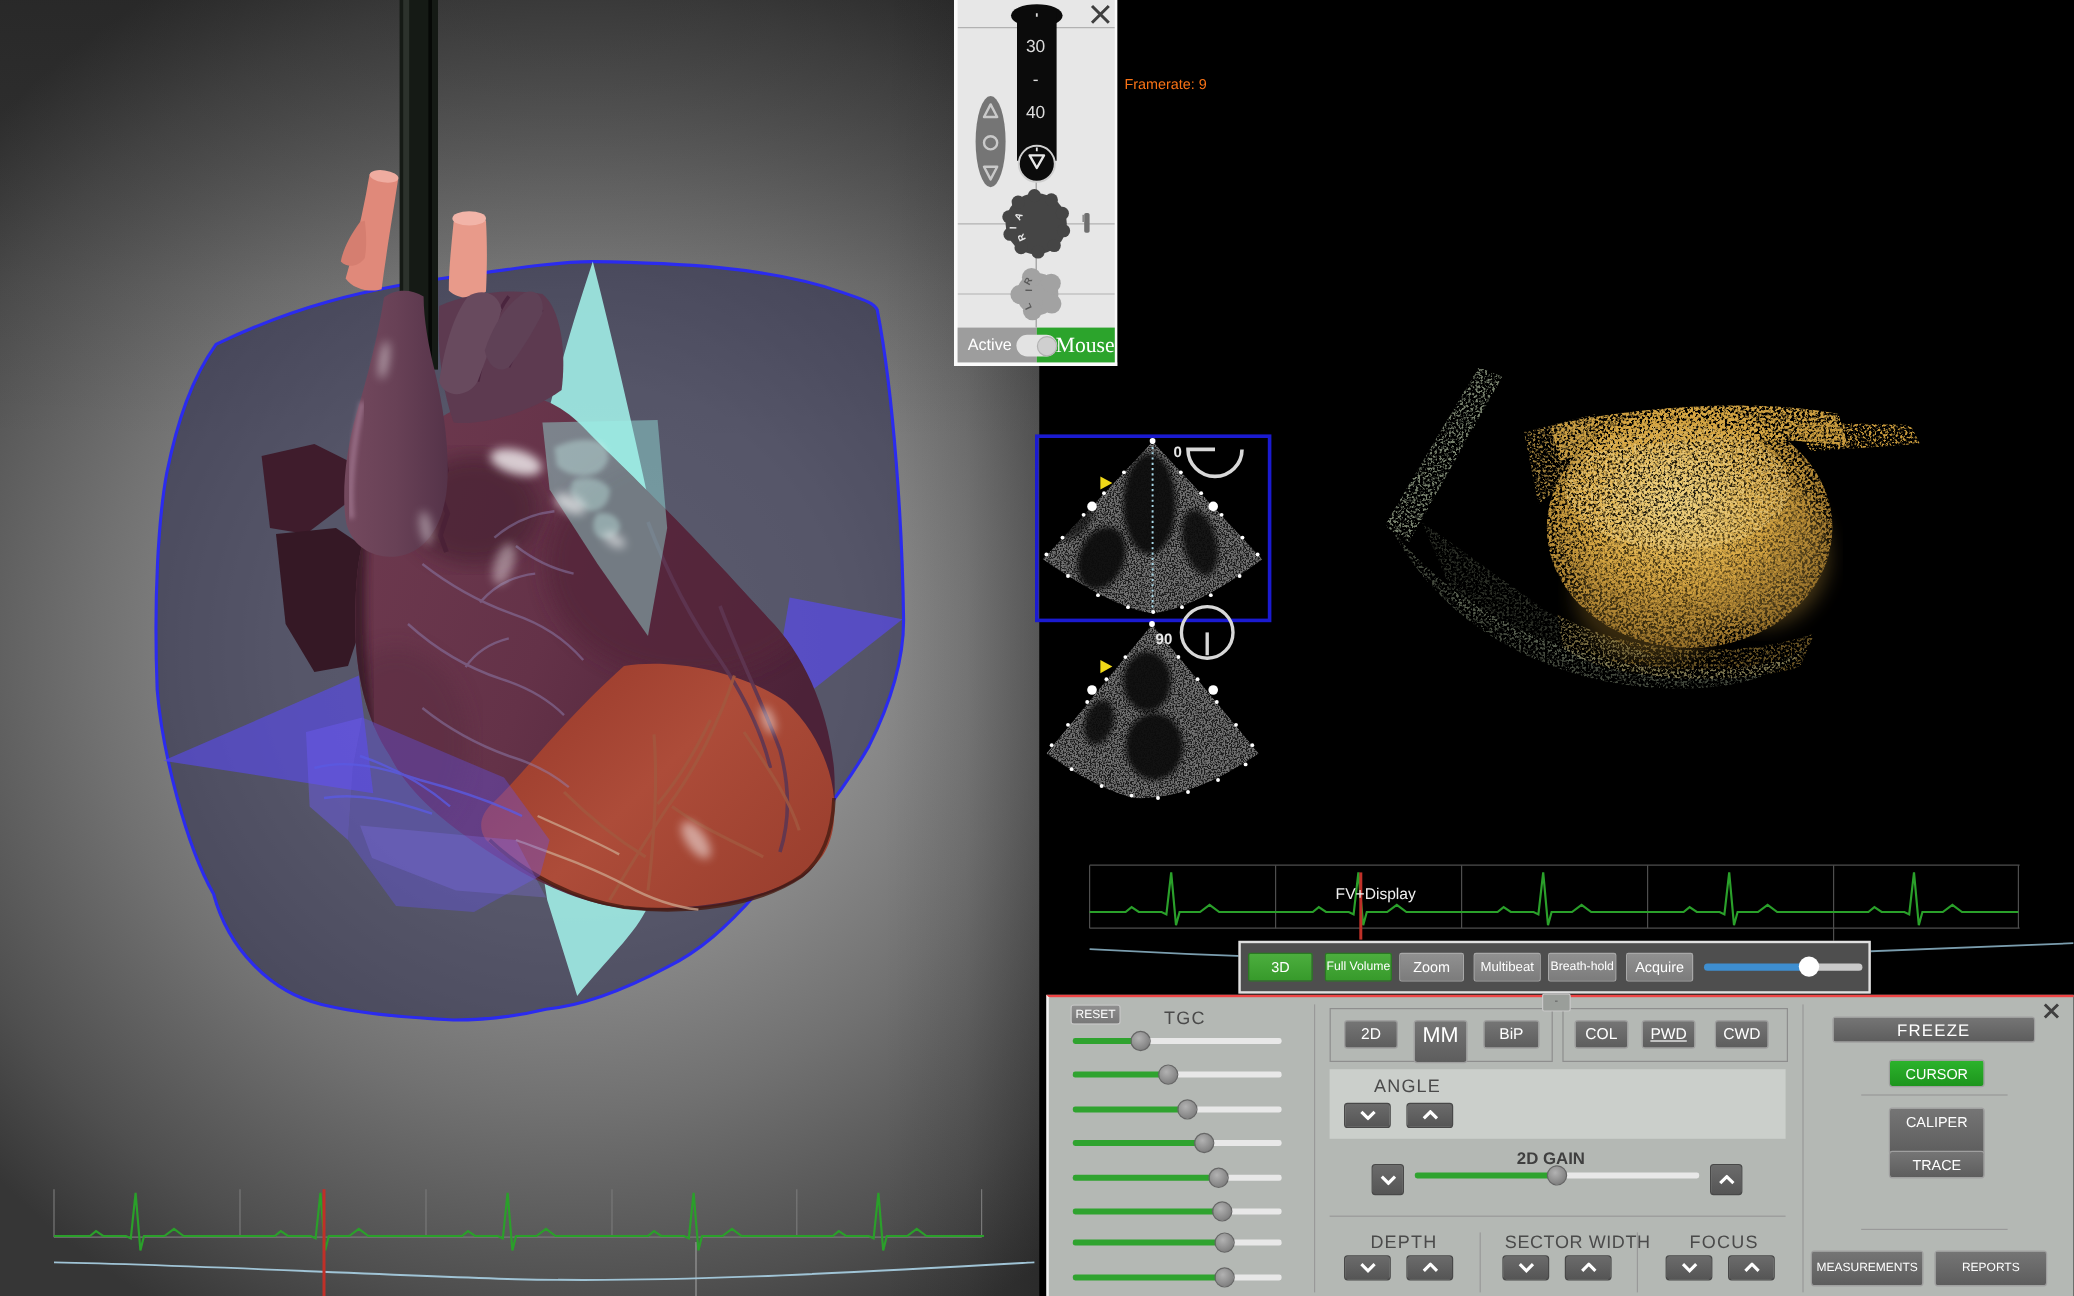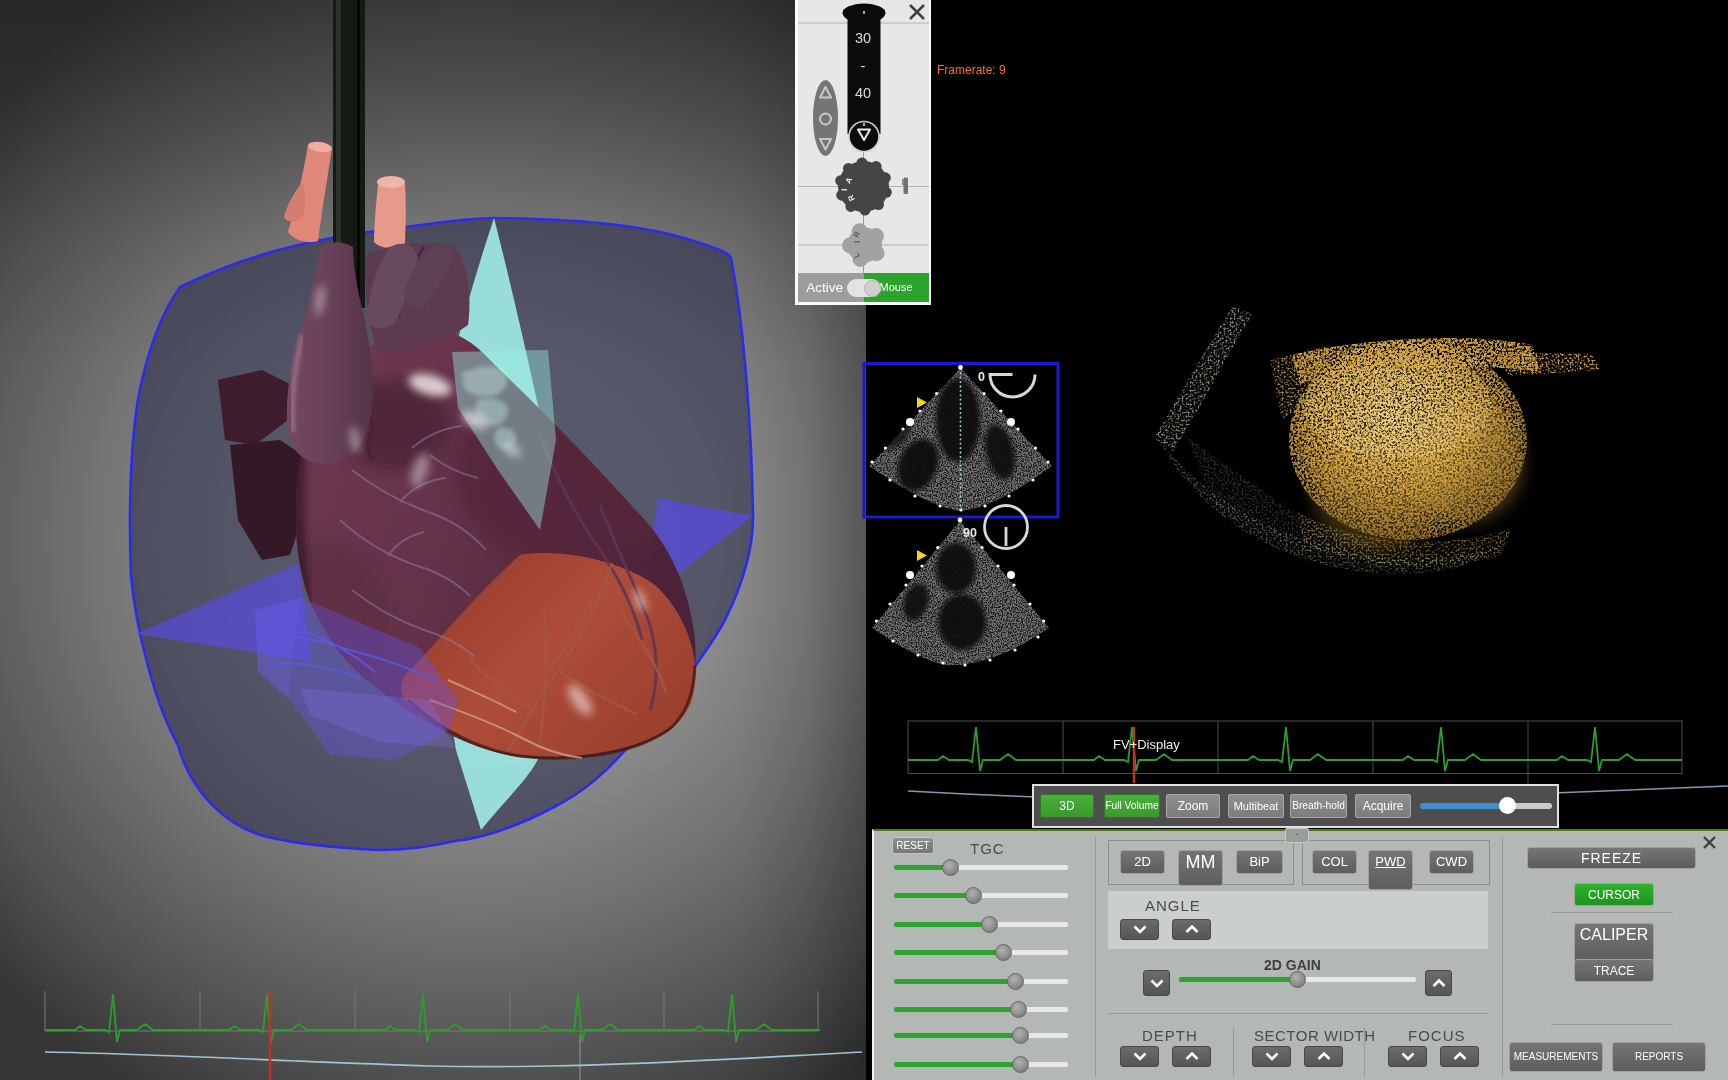--- a/index.html
+++ b/index.html
@@ -21,21 +21,21 @@
 #tslider{position:absolute;left:386px;top:17px;width:132px;height:6px;border-radius:3px;
   background:linear-gradient(to right,#3e8ed0 0 66%,#c9c9c9 66%);}
 #tknob{position:absolute;left:79px;top:-6px;width:17px;height:17px;border-radius:50%;background:#fff;}
 
 
 #probe{position:absolute;left:795px;top:0;width:136px;height:305px;
   background:#e7e7e7;border-left:3px solid #fbfbfb;border-right:2px solid #fbfbfb;border-bottom:3px solid #fbfbfb;box-sizing:border-box;}
 
 
 #bottom{position:absolute;left:872px;top:829px;width:856px;height:251px;
-  background:#b4b8b4;border-left:2px solid #f2f2f2;border-top:2px solid #4d7c0f;box-sizing:border-box;}
+  background:#b4b8b4;border-left:2px solid #f2f2f2;border-top:2px solid #ef4444;box-sizing:border-box;}
 #btab{position:absolute;left:1285px;top:828px;width:22px;height:13px;background:#9a9e9a;
   border:1px solid #c8c8c8;border-radius:2px;color:#555;font-size:9px;line-height:10px;text-align:center;}
 .dbtn{position:absolute;background:linear-gradient(#757575,#5d5d5d);border:1px solid #9f9f9f;
   border-radius:3px;color:#fff;text-align:center;box-sizing:border-box;}
 .gbtn{position:absolute;background:linear-gradient(#2cb32c,#1d951d);border:1px solid #9f9f9f;
   border-radius:3px;color:#fff;text-align:center;box-sizing:border-box;}
 .lbl{position:absolute;color:#4a4a4a;font-size:15px;}
 .divline{position:absolute;background:#999;}
 .chev{position:absolute;background:linear-gradient(#6b6b6b,#555);border:1px solid #484848;
   border-radius:3px;display:flex;align-items:center;justify-content:center;box-sizing:border-box;}
@@ -406,21 +406,21 @@
           <circle cx="61.6" cy="231.3" r="8"></circle>
           <circle cx="78.0" cy="236.1" r="8"></circle>
       </g>
       <g fill="#5a5a5a" font-size="8" font-weight="bold">
         <text x="56" y="238" transform="rotate(-62 58 235)">R</text>
         <text x="57" y="244" transform="rotate(-88 59 241)">I</text>
         <text x="55" y="258" transform="rotate(-115 58 255)">L</text>
       </g>
     </svg>
     <div style="position:absolute;left:0;top:273px;width:65.5px;height:29px;background:#9d9d9d;color:#fff;font-size:13.5px;line-height:29px;text-align:center;padding-right:12px;box-sizing:border-box;">Active</div>
-    <div style="position:absolute;left:65.5px;top:273px;width:65.5px;height:29px;background:#2ca42c;color:#fff;font-size:11px;line-height:29px;text-align:left;padding-left:16px;box-sizing:border-box;">Mouse</div>
+    <div style="position:absolute;left:65.5px;top:273px;width:65.5px;height:29px;background:#2ca42c;color:#fff;font-size:18px;line-height:29px;text-align:center;padding-left:16px;box-sizing:border-box;font-family:Liberation Serif, serif;">Mouse</div>
     <div style="position:absolute;left:49px;top:279px;width:34px;height:18px;border-radius:9px;background:#e3e3e3;"></div>
     <div style="position:absolute;left:66px;top:280px;width:17px;height:17px;border-radius:50%;background:#cfcfcf;border:1px solid #b2b2b2;box-sizing:border-box;"></div>
   </div>
 
   <div id="bottom">
     <div class="dbtn" style="left:18px;top:6px;width:42px;height:17px;font-size:10px;line-height:16px;background:linear-gradient(#8f8f8f,#777);border:1px solid #c4c4c4;">RESET</div>
     <div class="lbl" style="left:96px;top:9px;letter-spacing:1px;">TGC</div>
     <div class="track" style="left:20px;top:33.5px;width:174px;background:linear-gradient(to right,#2fa32f 0 32%,#e8e8e8 32%);"></div>
     <div class="knob" style="left:68px;top:27.5px;"></div>
     <div class="track" style="left:20px;top:62px;width:174px;background:linear-gradient(to right,#2fa32f 0 45%,#e8e8e8 45%);"></div>
@@ -438,21 +438,21 @@
     <div class="track" style="left:20px;top:230.5px;width:174px;background:linear-gradient(to right,#2fa32f 0 72%,#e8e8e8 72%);"></div>
     <div class="knob" style="left:138px;top:224.5px;"></div>
     <div class="divline" style="left:221px;top:6px;width:1px;height:240px;"></div>
 
     <div class="groupbox" style="left:234px;top:9px;width:184px;height:43px;"></div>
     <div class="dbtn" style="left:246px;top:19px;width:45px;height:24px;font-size:13px;line-height:22px;">2D</div>
     <div class="dbtn" style="left:304px;top:19px;width:45px;height:36px;font-size:18px;line-height:22px;">MM</div>
     <div class="dbtn" style="left:362px;top:19px;width:47px;height:24px;font-size:13px;line-height:22px;">BiP</div>
     <div class="groupbox" style="left:428px;top:9px;width:186px;height:43px;"></div>
     <div class="dbtn" style="left:438px;top:19px;width:45px;height:24px;font-size:13px;line-height:22px;">COL</div>
-    <div class="dbtn" style="left:494px;top:19px;width:45px;height:40px;font-size:13px;line-height:22px;text-decoration:underline;">PWD</div>
+    <div class="dbtn" style="left:494px;top:19px;width:45px;height:24px;font-size:13px;line-height:22px;text-decoration:underline;">PWD</div>
     <div class="dbtn" style="left:555px;top:19px;width:45px;height:24px;font-size:13px;line-height:22px;">CWD</div>
 
     <div style="position:absolute;left:234px;top:60px;width:380px;height:58px;background:#cbcfcb;"></div>
     <div class="lbl" style="left:271px;top:66px;letter-spacing:1px;">ANGLE</div>
     <div class="chev" style="left:246px;top:88px;width:39px;height:21px;">
         <svg width="16" height="9">
           <path d="M2.5,1.5 8,7 13.5,1.5" stroke="#fff" stroke-width="2.6" fill="none"></path>
         </svg>
       </div>
     <div class="chev" style="left:298px;top:88px;width:39px;height:21px;">
@@ -509,21 +509,21 @@
     <div class="chev" style="left:566px;top:215px;width:39px;height:21px;">
         <svg width="16" height="9">
           <path d="M2.5,7 8,1.5 13.5,7" stroke="#fff" stroke-width="2.6" fill="none"></path>
         </svg>
       </div>
 
     <div class="divline" style="left:628px;top:6px;width:1px;height:240px;"></div>
     <div class="dbtn" style="left:653px;top:16px;width:169px;height:22px;font-size:14px;line-height:21px;letter-spacing:1px;">FREEZE</div>
     <div class="gbtn" style="left:700px;top:52px;width:80px;height:23px;font-size:12px;line-height:22px;">CURSOR</div>
     <div class="divline" style="left:677px;top:81px;width:122px;height:1px;"></div>
-    <div class="dbtn" style="left:700px;top:92px;width:80px;height:40px;font-size:16px;line-height:22px;">CALIPER</div>
+    <div class="dbtn" style="left:700px;top:92px;width:80px;height:40px;font-size:12px;line-height:22px;">CALIPER</div>
     <div class="dbtn" style="left:700px;top:128px;width:80px;height:23px;font-size:12px;line-height:22px;">TRACE</div>
     <div class="divline" style="left:677px;top:193px;width:122px;height:1px;"></div>
     <div class="dbtn" style="left:635px;top:211px;width:94px;height:30px;font-size:10px;line-height:28px;">MEASUREMENTS</div>
     <div class="dbtn" style="left:738px;top:211px;width:94px;height:30px;font-size:10px;line-height:28px;text-align:center;">REPORTS</div>
     <svg style="position:absolute;left:828px;top:4px;" width="15" height="15">
         <path d="M2,2 13,13 M13,2 2,13" stroke="#3f3f3f" stroke-width="2.4"></path>
       </svg>
   </div>
   <div id="btab">-</div>
 </div>

